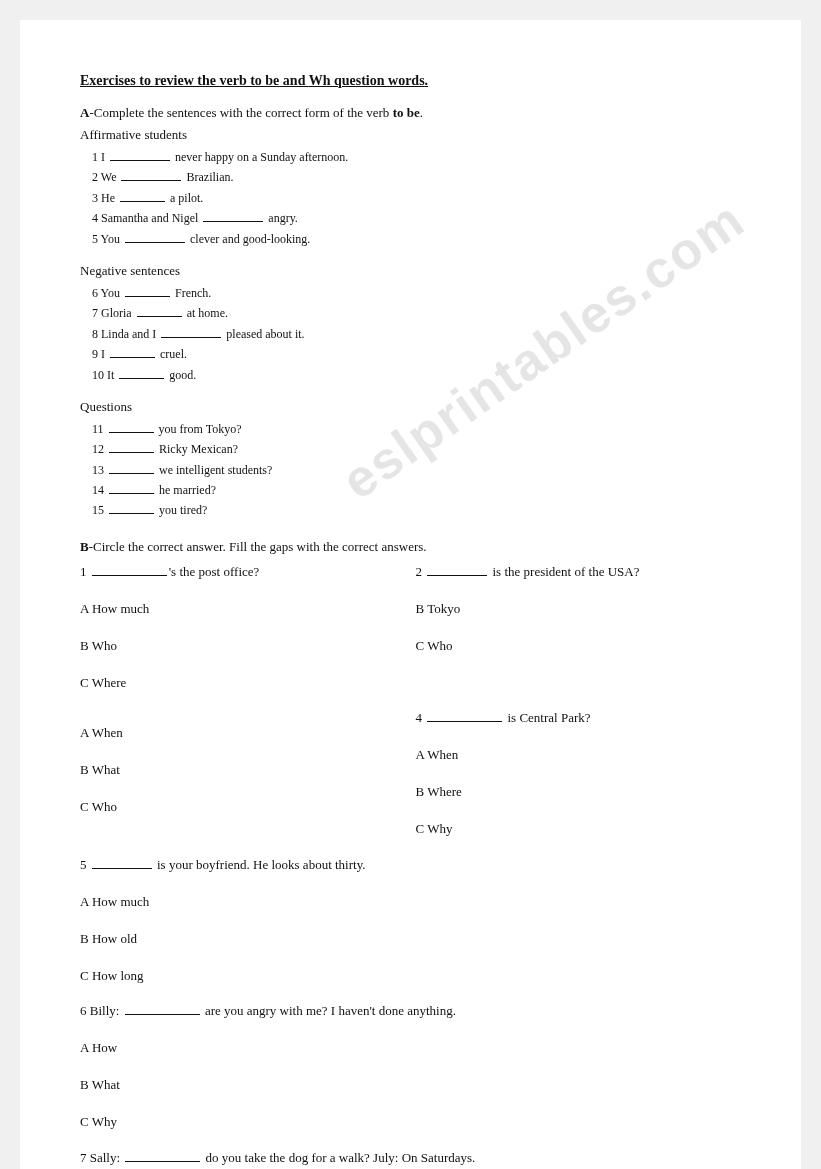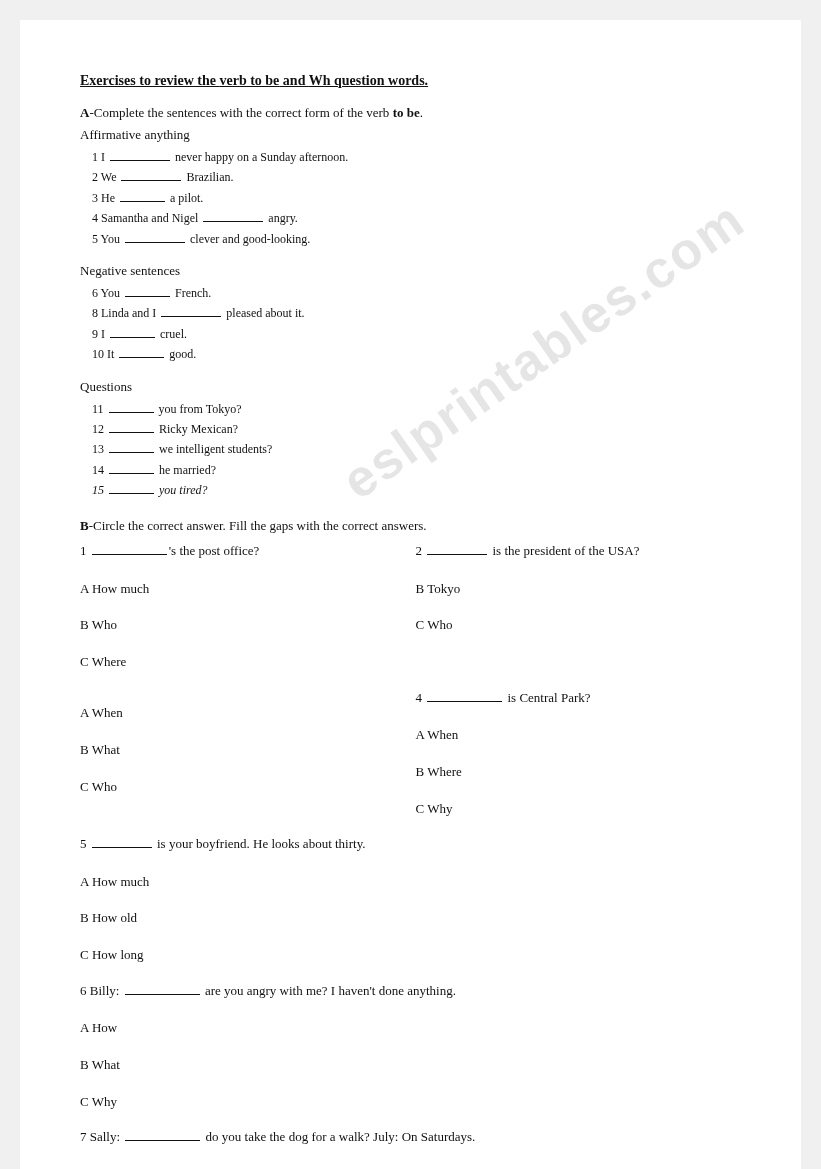--- a/index.html
+++ b/index.html
@@ -89,21 +89,20 @@
     .mb-small {
       margin-bottom: 6px;
     }
 
     .mb-medium {
       margin-bottom: 14px;
     }
 
     .mb-large {
       margin-bottom: 18px;
-      font-style: italic;
     }
 
     .two-col {
       display: grid;
       grid-template-columns: 1fr 1fr;
       gap: 0 10px;
       margin-bottom: 14px;
     }
 
     .col-item {
@@ -127,31 +126,32 @@
   <div class="watermark">eslprintables.com</div>
 
   <div class="title mb-medium">
     <span>Exercises to review the </span><u>verb to be</u><span> and </span><u>Wh question words</u><span>.</span>
   </div>
 
   <div class="mb-small">
     <span class="bold">A</span><span>-Complete the sentences with the correct form of the verb </span><span class="bold">to be</span><span>.</span>
   </div>
 
-  <div class="sub-label">Affirmative anything</div>
+  <div class="sub-label">Affirmative students</div>
 
   <div class="exercise-line">1 I <span class="blank"></span> never happy on a Sunday afternoon.</div>
   <div class="exercise-line">2 We <span class="blank"></span> Brazilian.</div>
   <div class="exercise-line">3 He <span class="blank-sm"></span> a pilot.</div>
   <div class="exercise-line">4 Samantha and Nigel <span class="blank"></span> angry.</div>
   <div class="exercise-line mb-medium">5 You <span class="blank"></span> clever and good-looking.</div>
 
   <div class="sub-label">Negative sentences</div>
 
   <div class="exercise-line">6 You <span class="blank-sm"></span> French.</div>
+  <div class="exercise-line">7 Gloria <span class="blank-sm"></span> at home.</div>
   <div class="exercise-line">8 Linda and I <span class="blank"></span> pleased about it.</div>
   <div class="exercise-line">9 I <span class="blank-sm"></span> cruel.</div>
   <div class="exercise-line mb-medium">10 It <span class="blank-sm"></span> good.</div>
 
   <div class="sub-label">Questions</div>
 
   <div class="exercise-line">11 <span class="blank-sm"></span> you from Tokyo?</div>
   <div class="exercise-line">12 <span class="blank-sm"></span> Ricky Mexican?</div>
   <div class="exercise-line">13 <span class="blank-sm"></span> we intelligent students?</div>
   <div class="exercise-line">14 <span class="blank-sm"></span> he married?</div>

